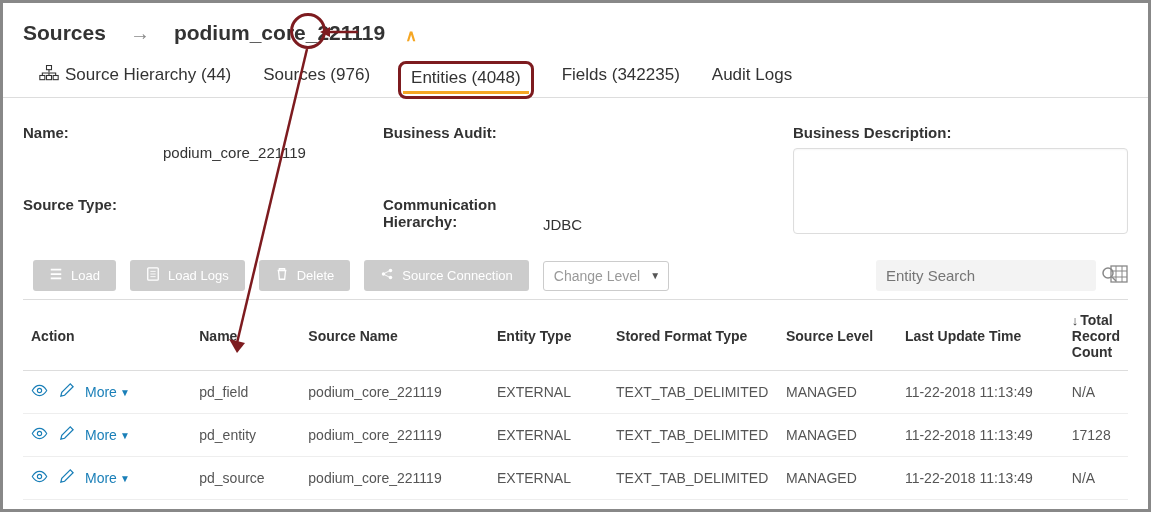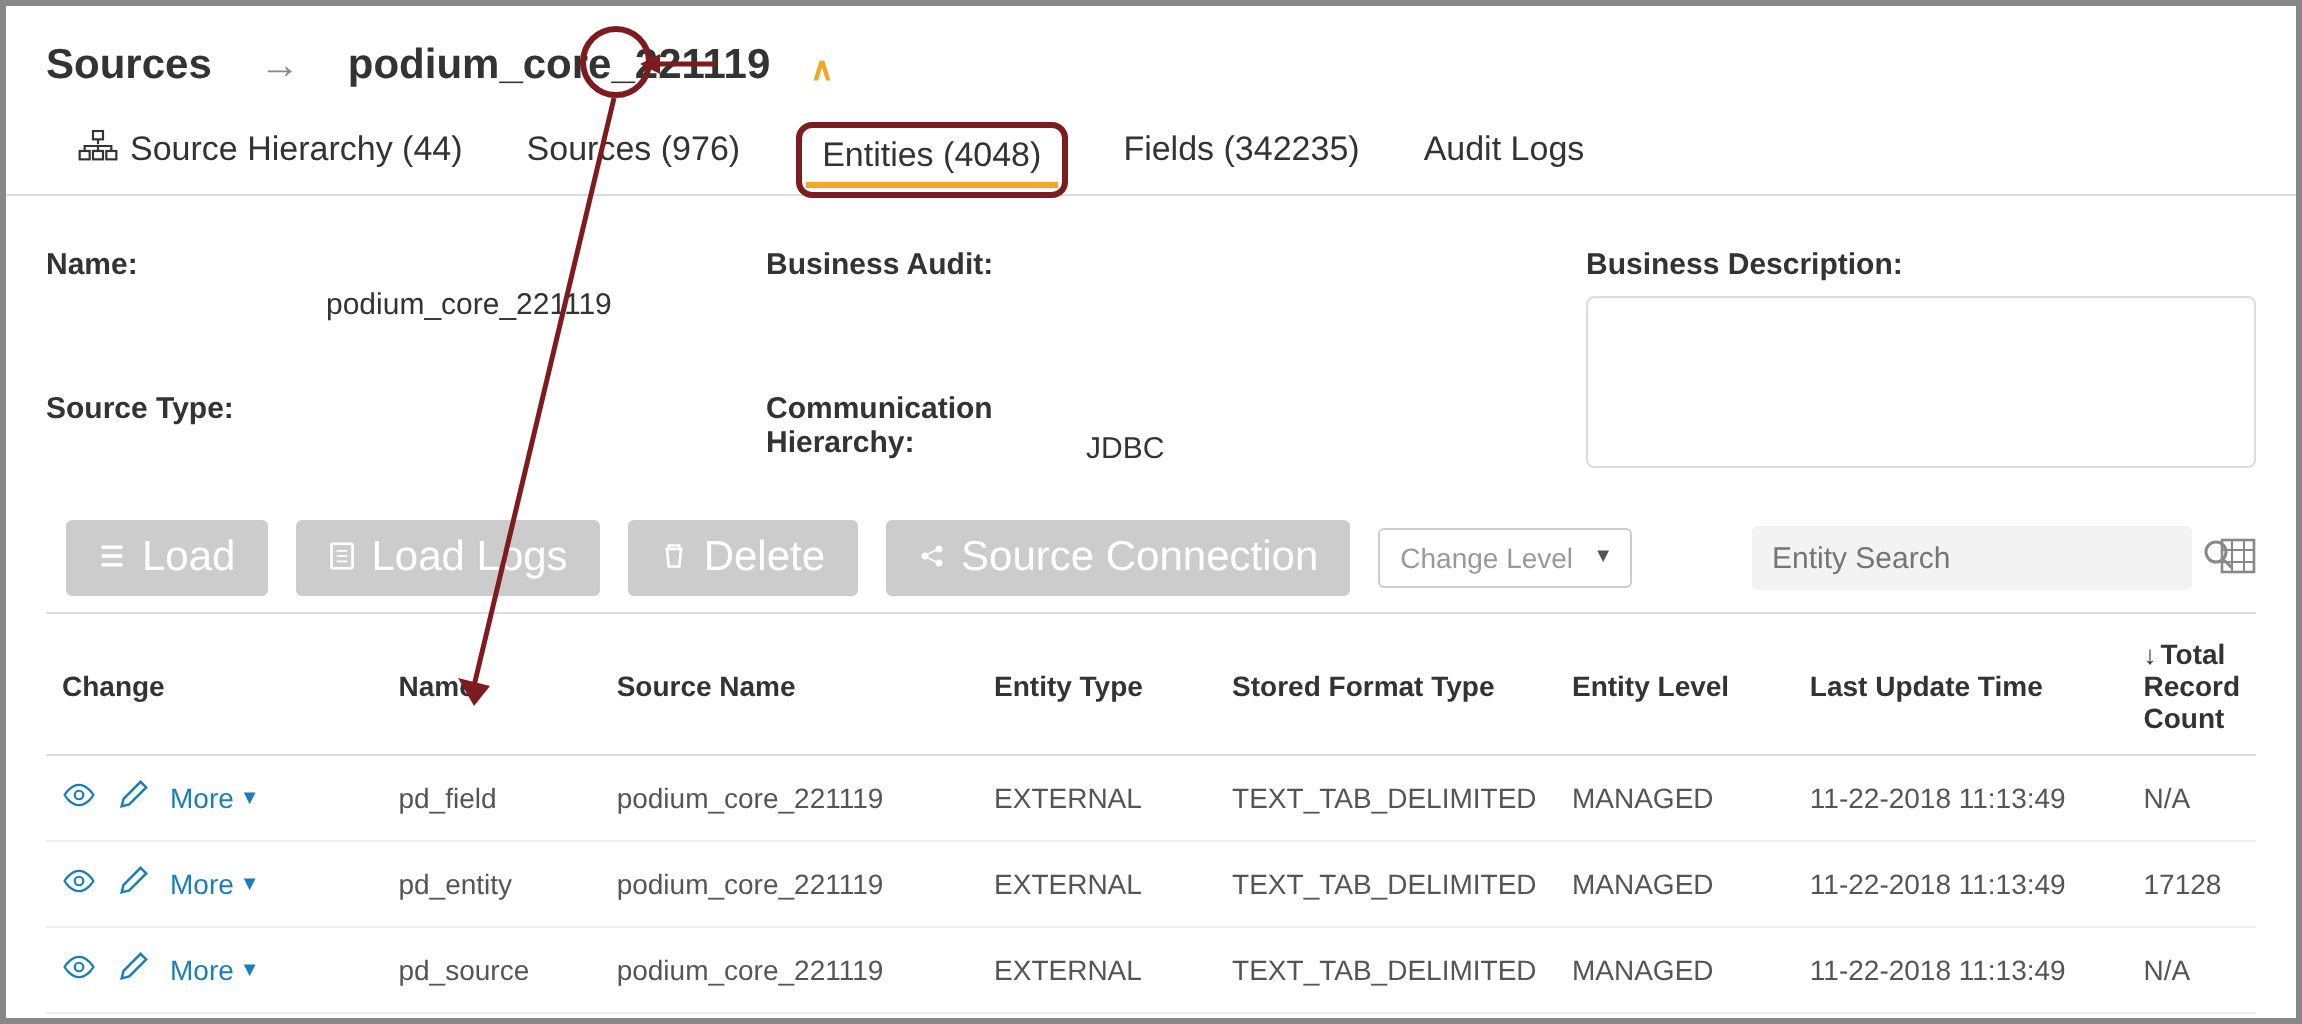--- a/index.html
+++ b/index.html
@@ -114,21 +114,21 @@
     padding: 8px 20px 8px 30px;
   }
   .btn {
     background: #ccc;
     color: #fff;
     border-radius: 3px;
     padding: 7px 16px;
     display: flex;
     align-items: center;
     gap: 8px;
-    font-size: 21px;
+    font-size: 13px;
     cursor: pointer;
     border: none;
   }
   .btn svg { width: 14px; height: 14px; fill: #fff; }
   .change-level {
     border: 1px solid #ccc;
     border-radius: 3px;
     padding: 6px 28px 6px 10px;
     color: #999;
     font-size: 14px;
@@ -297,26 +297,26 @@
           <rect x="1" y="1" width="16" height="16" fill="none" stroke="#888" stroke-width="1.3"></rect>
           <path d="M1 6h16M1 12h16M6 1v16M12 1v16" stroke="#888"></path>
         </svg>
     </span>
   </div>
 
   <div class="table-wrap">
     <table class="grid">
       <thead>
         <tr>
-          <th style="width:170px">Change</th>
+          <th style="width:170px">Action</th>
           <th style="width:110px">Name</th>
           <th style="width:190px">Source Name</th>
           <th style="width:120px">Entity Type</th>
           <th style="width:170px">Stored Format Type</th>
-          <th style="width:120px">Entity Level</th>
+          <th style="width:120px">Source Level</th>
           <th style="width:170px">Last Update Time</th>
           <th><span class="sort-arrow">↓</span><span>Total Record Count</span></th>
         </tr>
       </thead>
       <tbody id="rows-body">
           <tr>
             <td>
               <div class="action-cell">
                 <span class="ico"><svg viewBox="0 0 20 14">
                     <path d="M10 1C5 1 1.5 7 1.5 7S5 13 10 13s8.5-6 8.5-6S15 1 10 1z" fill="none" stroke="#1a7fb8" stroke-width="1.3"></path>

